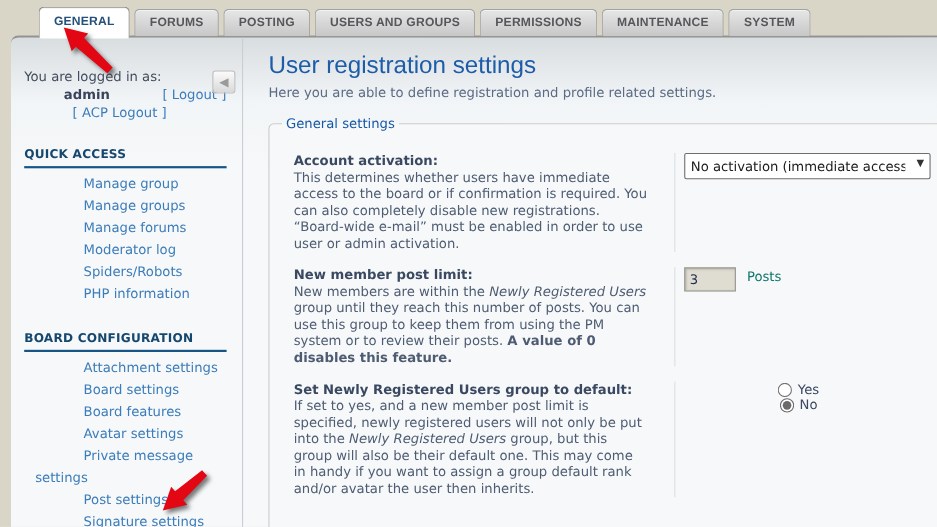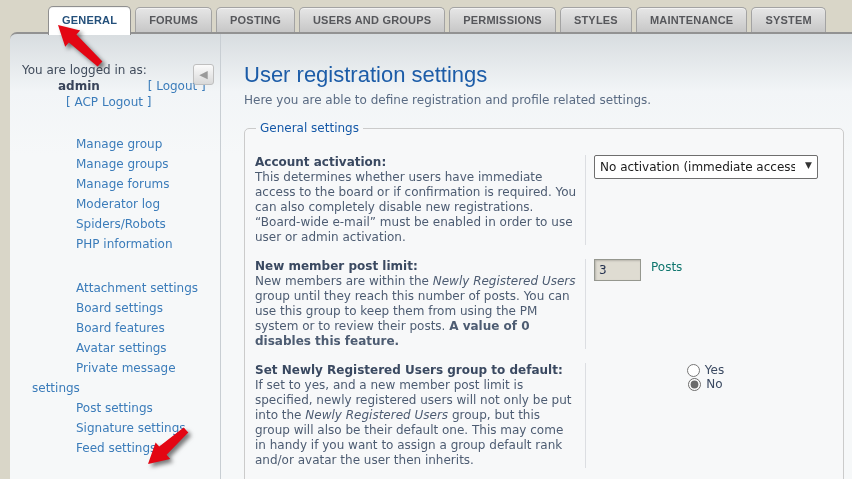--- a/index.html
+++ b/index.html
@@ -7,22 +7,22 @@
   body {
     position: relative;
     background:#D9D6C8;
     font-family:"DejaVu Sans", sans-serif;
     font-size:12px;
     overflow:hidden;
   }
 
   
   .tabbar{
-    position:absolute; top:6px; left:48px; right:0; height:27px;
-    display:flex; align-items:center; gap:4px; z-index:5;
+    position:absolute; top:6px; left:35px; right:0; height:27px;
+    display:flex; align-items:flex-end; gap:4px; z-index:5;
   }
   .tab{
     height:25px; line-height:24px; padding:0 13px;
     background:linear-gradient(#E6E6E6,#C7C7C7);
     border:1px solid #A3A3A3; border-bottom:none;
     border-radius:5px 5px 0 0;
     font-family:"Liberation Sans", sans-serif;
     font-size:11px; font-weight:bold; color:#56575B;
     letter-spacing:.2px; white-space:nowrap; cursor:pointer;
     box-shadow:inset 0 1px 0 #F2F2F2;
@@ -58,35 +58,35 @@
   a.sblink{ color:#3B7CBA; text-decoration:none; cursor:pointer;padding-left:44px; }
   .menu-section{ margin:24px 14px 0 12px; }
   .menu-title{
     font-size:11px; font-weight:bold; color:#16486F; letter-spacing:.2px;
     padding-bottom:4px; border-bottom:2px solid #175585;
   }
   .menu-items{ list-style:none; margin-top:4px; }
   .menu-items li{ line-height:20px; padding-left:10px; }
 
   
-  .main{ position:absolute; top:0; left:212px; right:0; bottom:0; padding:28px 6px 0 22px; }
+  .main{ position:absolute; top:0; left:212px; right:0; bottom:0; padding:12px 6px 0 22px; }
   h1.page-title{
     font-family:"Liberation Sans", sans-serif;
     font-size:22px; font-weight:normal; color:#1C5CA8; margin-bottom:5px;
   }
   .page-subtitle{ color:#5A6B83; margin-bottom:14px; }
 
   fieldset.settings{
     border:1px solid #CBCBCB; border-radius:5px;
     background:#F7F8F9; padding:12px 10px 40px 10px; margin-right:2px;
   }
   legend{
     font-size:12px; font-weight:normal; color:#1458A7; padding:0 4px; margin-left:1px;
   }
-  dl.row{ display:flex; margin:8px 0 14px 0; }
+  dl.row{ display:flex; margin:8px 0 14px 12px;gap:16px; }
   dl.row dt{ width:330px; padding-right:8px; }
   dl.row dd{ flex:1; border-left:1px solid #DCDEE2; padding-left:8px; }
   .row-label{ font-weight:bold; color:#3A4961; line-height:15px; }
   .row-desc{ color:#4D5C72; line-height:15px; }
   .row-desc i{ font-style:italic; }
   .row-desc b{ font-weight:bold; }
 
   .selectwrap{ position:relative; display:inline-block; }
   select.acp-select{
     appearance:none; -webkit-appearance:none;
@@ -116,21 +116,20 @@
 </style>
 </head>
 <body>
 
 <div class="tabbar">
   <div class="tab active">GENERAL</div>
   <div class="tab">FORUMS</div>
   <div class="tab">POSTING</div>
   <div class="tab">USERS AND GROUPS</div>
   <div class="tab">PERMISSIONS</div>
-  <div class="tab">STYLES</div>
   <div class="tab">MAINTENANCE</div>
   <div class="tab">SYSTEM</div>
 </div>
 
 <div class="panel">
 
   <div class="sidebar">
     <div class="collapse-btn">
       <span>◀</span>
     </div>
@@ -138,31 +137,33 @@
     <div class="login-info">
       <div>You are logged in as:</div>
       <div>
         <b>admin</b>
         <a class="sblink">[ Logout ]</a>
       </div>
       <div><a class="sblink">[ ACP Logout ]</a></div>
     </div>
 
     <div class="menu-section">
+      <div class="menu-title">QUICK ACCESS</div>
       <ul class="menu-items">
         <li><a class="sblink">Manage group</a></li>
         <li><a class="sblink">Manage groups</a></li>
         <li><a class="sblink">Manage forums</a></li>
         <li><a class="sblink">Moderator log</a></li>
         <li><a class="sblink">Spiders/Robots</a></li>
         <li><a class="sblink">PHP information</a></li>
       </ul>
     </div>
 
     <div class="menu-section">
+      <div class="menu-title">BOARD CONFIGURATION</div>
       <ul class="menu-items">
         <li><a class="sblink">Attachment settings</a></li>
         <li><a class="sblink">Board settings</a></li>
         <li><a class="sblink">Board features</a></li>
         <li><a class="sblink">Avatar settings</a></li>
         <li><a class="sblink">Private message settings</a></li>
         <li><a class="sblink">Post settings</a></li>
         <li><a class="sblink">Signature settings</a></li>
         <li><a class="sblink">Feed settings</a></li>
 

